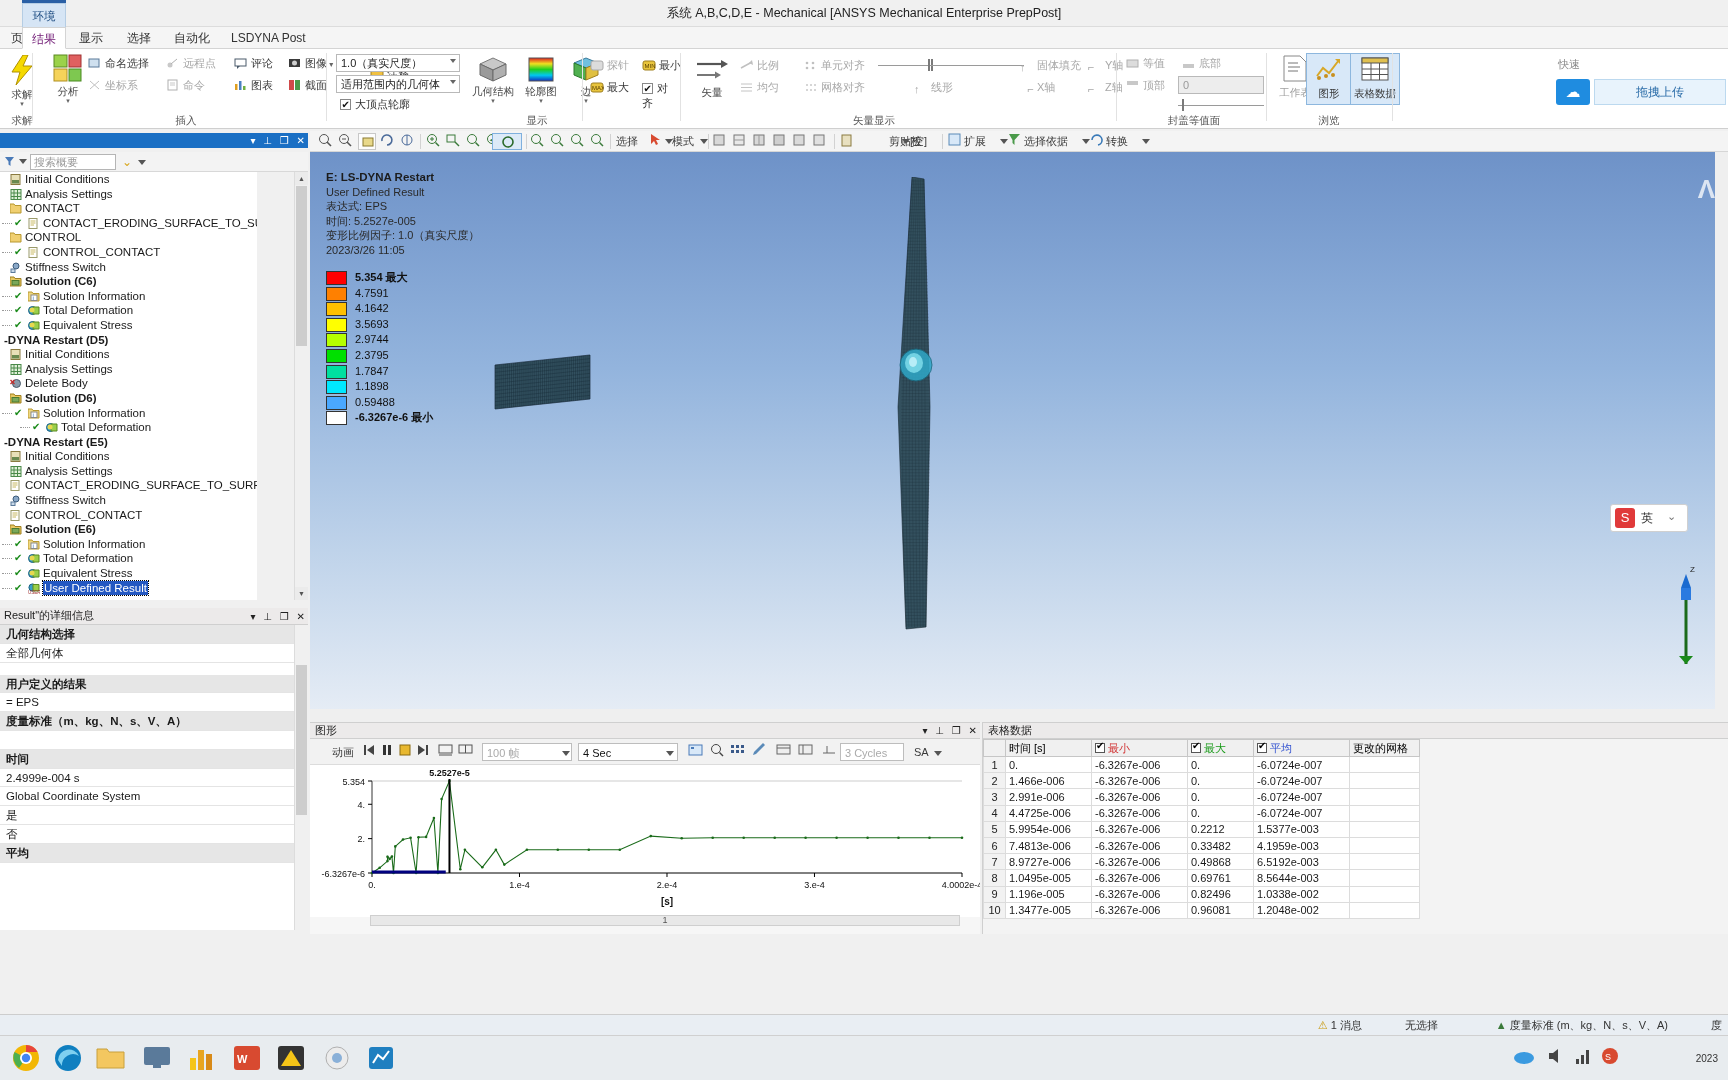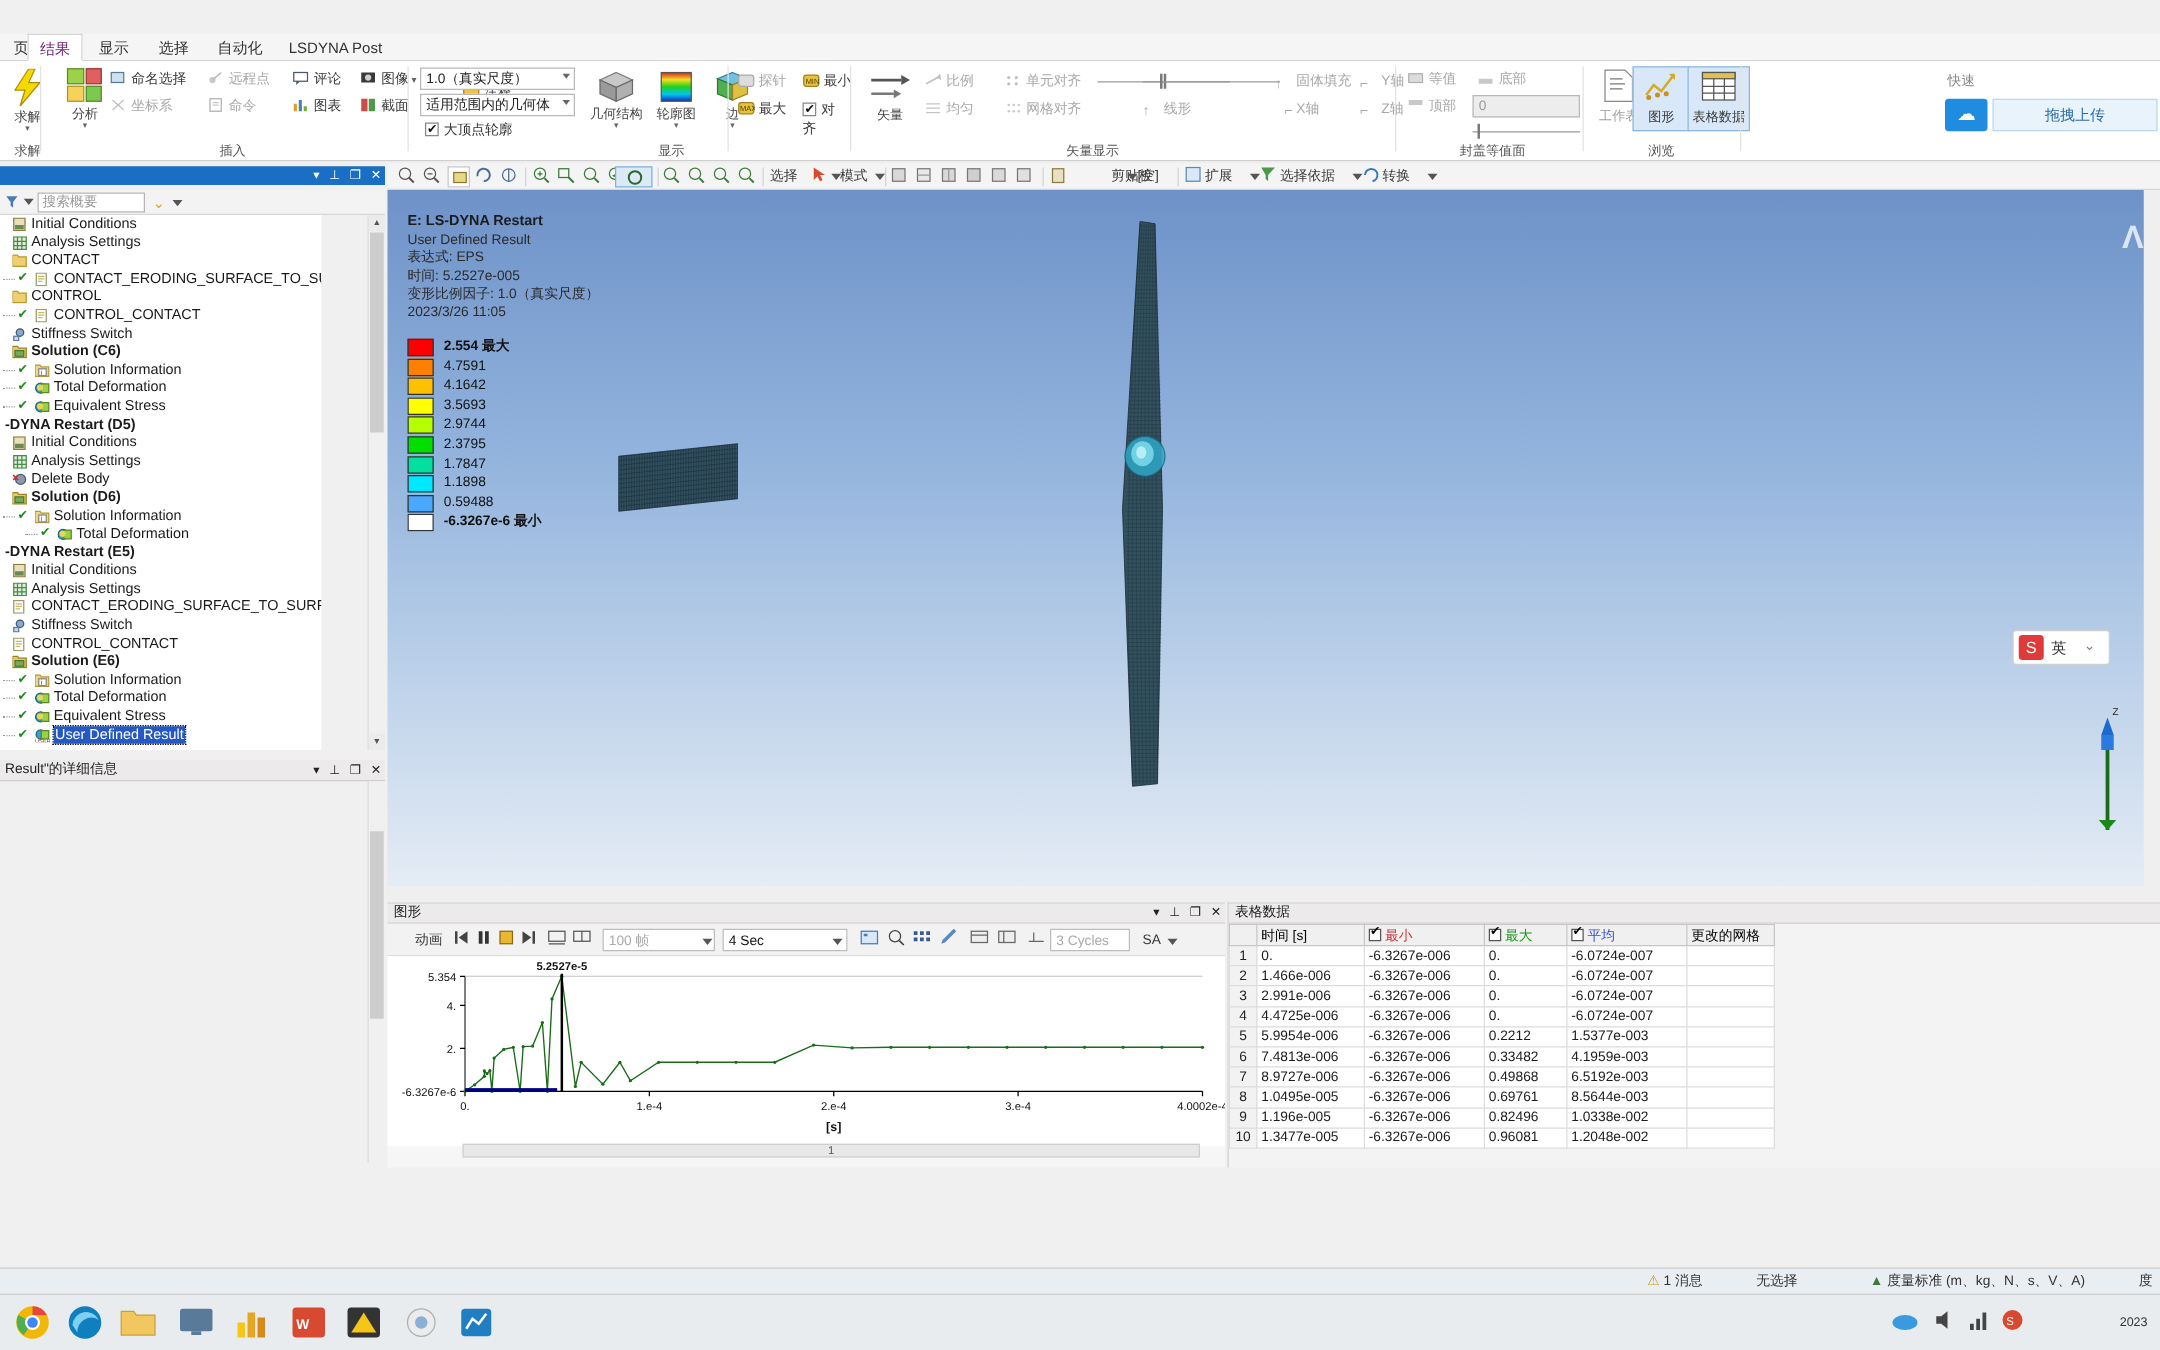--- a/index.html
+++ b/index.html
@@ -233,20 +233,25 @@
     background:#e8ecef; border-top:1px solid #d0d0d0;
   }
   .tbicon{ position:absolute; top:6px; width:33px; height:33px; border-radius:4px; }
   .tbtext{ position:absolute; font-size:10px; color:#333; }
 </style>
 </head>
 <body>
 
 <div class="app">
 
+  <div class="titlebar">
+    <div class="tabstrip-top"></div>
+    <div class="env-tab">环境</div>
+    <div class="title">系统 A,B,C,D,E - Mechanical [ANSYS Mechanical Enterprise PrepPost]</div>
+  </div>
 
   <div class="ribbon-tabs">
     <div class="rtab" style="left:2px;">页</div>
     <div class="rtab active" style="left:22px;width:44px;text-align:center;padding:0;">结果</div>
     <div class="rtab" style="left:70px;">显示</div>
     <div class="rtab" style="left:118px;">选择</div>
     <div class="rtab" style="left:165px;">自动化</div>
     <div class="rtab" style="left:222px;">LSDYNA Post</div>
   </div>
 
@@ -874,20 +879,35 @@
 
   <div class="panelhdr grey" style="left:0;top:608px;width:308px;height:17px;">
     <span style="position:absolute;left:4px;">Result"的详细信息</span>
     <span class="hbtns" style="top:1px;">
       <span>▾</span>
       <span>⊥</span>
       <span>❐</span>
       <span>✕</span>
     </span>
   </div>
+  <div class="details" id="details">
+      <div class="drow hdr">几何结构选择</div>
+      <div class="drow">全部几何体</div>
+      <div class="drow gap"></div>
+      <div class="drow hdr">用户定义的结果</div>
+      <div class="drow">= EPS</div>
+      <div class="drow hdr">度量标准（m、kg、N、s、V、A）</div>
+      <div class="drow"></div>
+      <div class="drow hdr">时间</div>
+      <div class="drow">2.4999e-004 s</div>
+      <div class="drow">Global Coordinate System</div>
+      <div class="drow">是</div>
+      <div class="drow">否</div>
+      <div class="drow hdr">平均</div>
+    </div>
   <div class="detscroll">
     <div class="thumb"></div>
   </div>
 
   <div class="gtoolbar">
     <span class="gt" style="left:8px;">
       <svg width="14" height="14">
           <circle cx="6" cy="6" r="4.5" fill="none" stroke="#555"></circle>
           <line x1="9" y1="9" x2="13" y2="13" stroke="#555" stroke-width="1.6"></line>
         </svg></span>
@@ -1031,21 +1051,21 @@
         <div class="vp-text" style="position: relative; line-height: 14.6px; color: rgb(42, 42, 42);">User Defined Result</div>
         <div class="vp-text" style="position: relative; line-height: 14.6px; color: rgb(42, 42, 42);">表达式: EPS</div>
         <div class="vp-text" style="position: relative; line-height: 14.6px; color: rgb(42, 42, 42);">时间: 5.2527e-005</div>
         <div class="vp-text" style="position: relative; line-height: 14.6px; color: rgb(42, 42, 42);">变形比例因子: 1.0（真实尺度）</div>
         <div class="vp-text" style="position: relative; line-height: 14.6px; color: rgb(42, 42, 42);">2023/3/26 11:05</div>
       </div>
 
     <div class="legend" id="legend">
         <div class="lgrow">
           <span class="lgsw" style="background:#ff0000;"></span>
-          <span class="lgtx b">2.554 最大</span>
+          <span class="lgtx b">5.354 最大</span>
         </div>
         <div class="lgrow">
           <span class="lgsw" style="background:#ff8000;"></span>
           <span class="lgtx">4.7591</span>
         </div>
         <div class="lgrow">
           <span class="lgsw" style="background:#ffc000;"></span>
           <span class="lgtx">4.1642</span>
         </div>
         <div class="lgrow">

